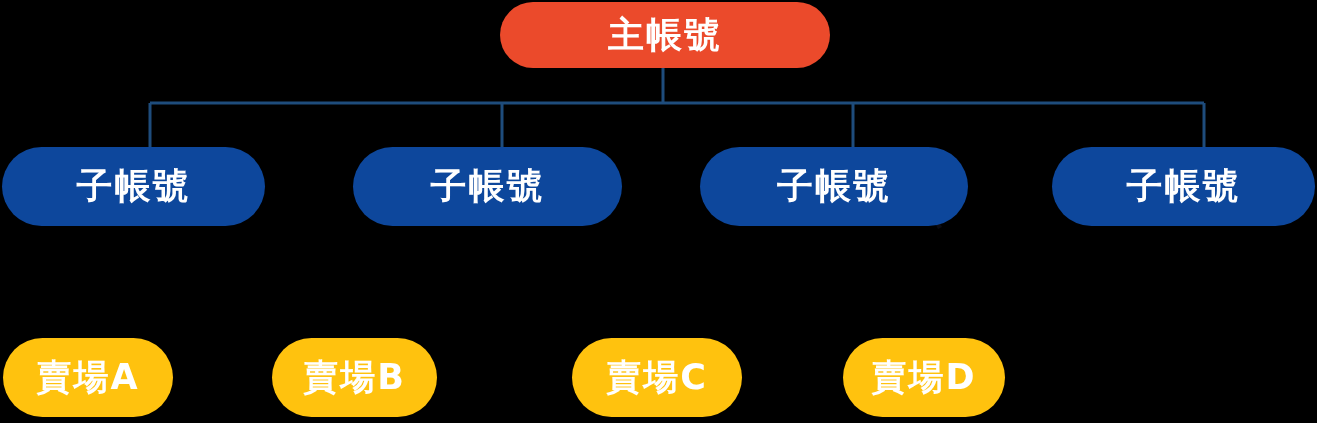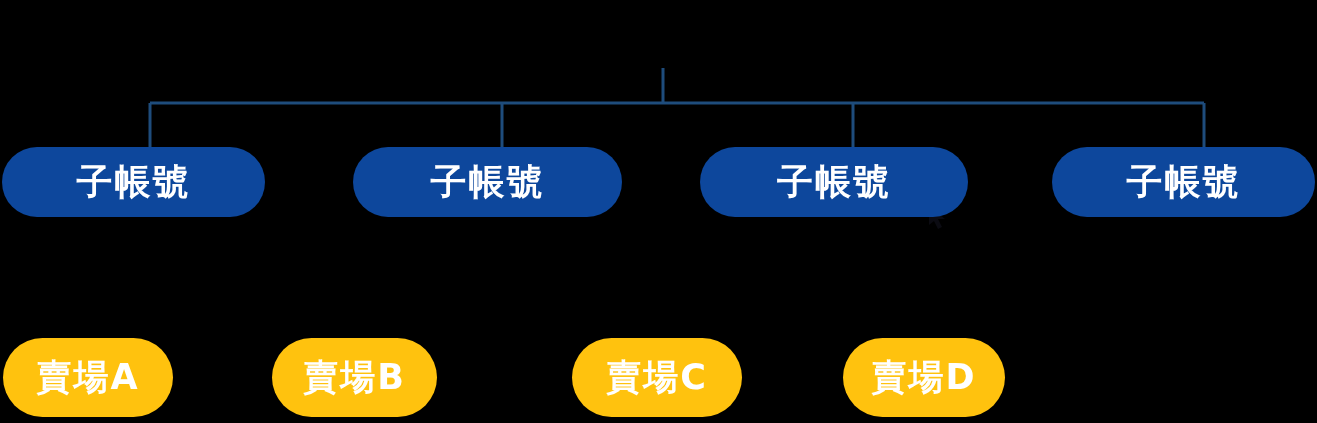--- a/index.html
+++ b/index.html
@@ -28,21 +28,21 @@
     box-sizing: border-box;
   }
   .node-root {
     left: 500px; top: 2px;
     width: 330px; height: 66px;
     border-radius: 33px;
     background: var(--color-root, #EB4A2B);
   }
   .node-sub {
     top: 147px;
-    height: 70px;
+    height: 79px;
     border-radius: 40px;
     background: var(--color-sub, #0D479C);
   }
   .node-sub.pos-0 { left: 2px;    width: 263px; }
   .node-sub.pos-1 { left: 353px;  width: 269px; }
   .node-sub.pos-2 { left: 700px;  width: 268px; }
   .node-sub.pos-3 { left: 1052px; width: 263px; }
   .node-shop {
     top: 338px;
     height: 79px;
@@ -75,20 +75,23 @@
 </head>
 <body>
 
 <div class="canvas">
 
   <svg class="connector-layer" viewBox="0 0 1317 423" xmlns="http://www.w3.org/2000/svg">
     <path class="connector-path" d="M663 68 V103 M150 103 H1204 M150 103 V148 M502 103 V148 M853 103 V148 M1204 103 V148"></path>
     <polygon class="cursor-artifact-shape" points="929,206 929,225 934,221 938,229 942,227 938,219 945,219"></polygon>
   </svg>
 
+  <div class="node node-root">
+    <span>主帳號</span>
+  </div>
 
   <div class="node node-sub pos-0">
     <span>子帳號</span>
   </div>
   <div class="node node-sub pos-1">
     <span>子帳號</span>
   </div>
   <div class="node node-sub pos-2">
     <span>子帳號</span>
   </div>

